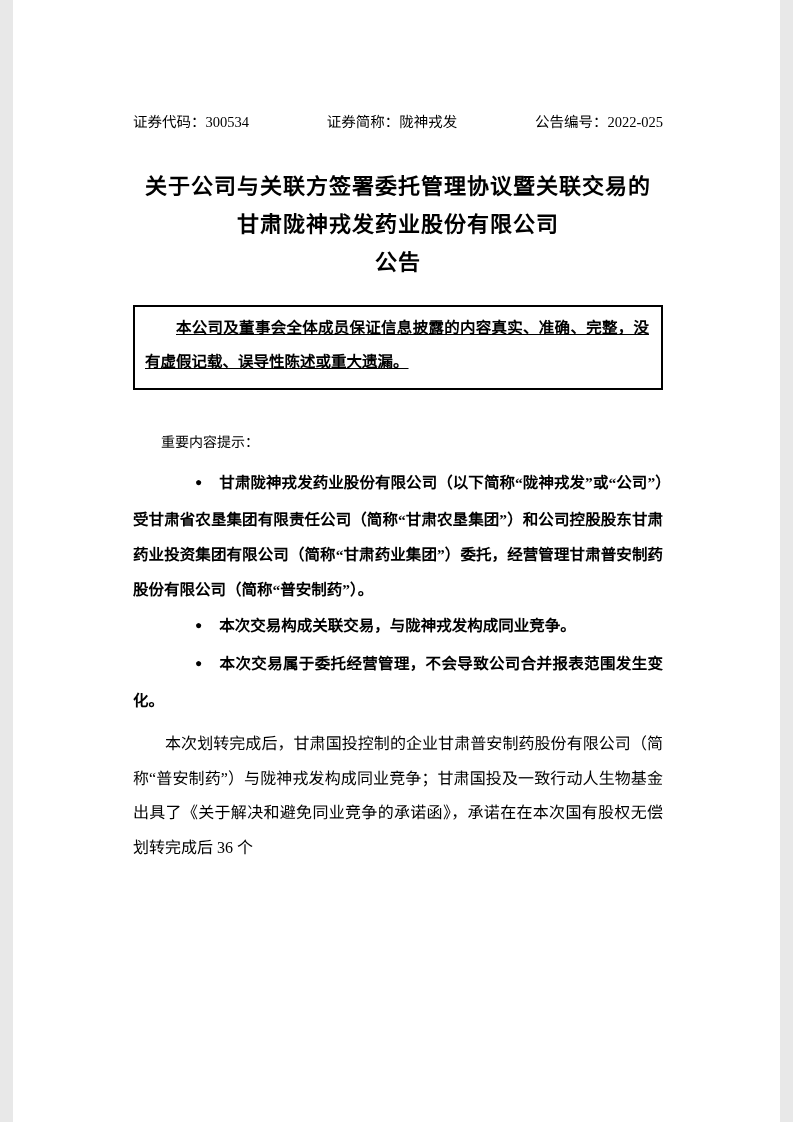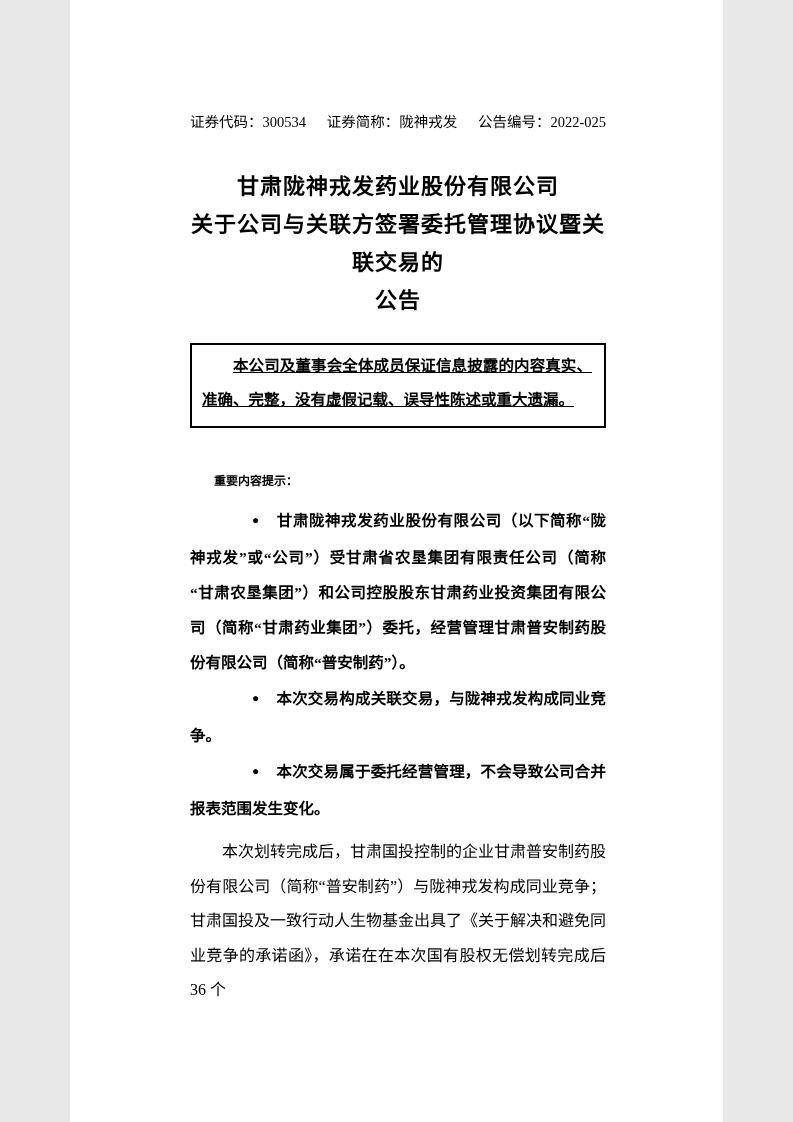--- a/index.html
+++ b/index.html
@@ -1,19 +1,19 @@
 <!DOCTYPE html>
 <html lang="zh-CN"><head>
 <meta charset="utf-8">
 <style>
   * { box-sizing: border-box; }
   html, body { margin: 0; padding: 0; background: #e8e8e8; }
   .page {
     position: relative;
-    width: 653px;
+    width: 767px;
     height: 1122px;
     margin: 0 auto;
     background: #ffffff;
     color: #000000;
     font-family: "Liberation Serif", "DejaVu Serif", serif;
     padding: 112px 117px 0 120px;
     overflow: hidden;
   }
   .header-row {
     display: flex;
@@ -41,22 +41,22 @@
   .disclaimer-box p {
     margin: 0;
     font-weight: 700;
     font-size: 15.5px;
     line-height: 34px;
     text-indent: 2em;
     text-align: justify;
   }
   .notice-heading {
     margin: 41px 0 0 0;
-    font-weight: 700;
-    font-size: 12px;
+    font-weight: 400;
+    font-size: 14px;
     line-height: 24px;
     text-indent: 2em;
   }
   .bullet-para {
     margin: 10px 0 0 0;
     font-weight: 700;
     font-size: 15.5px;
     line-height: 35px;
     text-indent: 2em;
     text-align: justify;
@@ -89,22 +89,22 @@
 
 <div class="page">
 
   <div class="header-row">
     <span>证券代码：300534</span>
     <span>证券简称：陇神戎发</span>
     <span>公告编号：2022-025</span>
   </div>
 
   <h1 class="doc-title">
+    <span>关于公司与关联方签署委托管理协议暨关联交易的</span>
     <span>甘肃陇神戎发药业股份有限公司</span>
-    <span>关于公司与关联方签署委托管理协议暨关联交易的</span>
     <span>公告</span>
   </h1>
 
   <div class="disclaimer-box">
     <p>本公司及董事会全体成员保证信息披露的内容真实、准确、完整，没有虚假记载、误导性陈述或重大遗漏。</p>
   </div>
 
   <p class="notice-heading">重要内容提示：</p>
 
   <p class="bullet-para"><span class="marker">●</span><span>甘肃陇神戎发药业股份有限公司（以下简称“陇神戎发”或“公司”）受甘肃省农垦集团有限责任公司（简称“甘肃农垦集团”）和公司控股股东甘肃药业投资集团有限公司（简称“甘肃药业集团”）委托，经营管理甘肃普安制药股份有限公司（简称“普安制药”）。</span></p>

